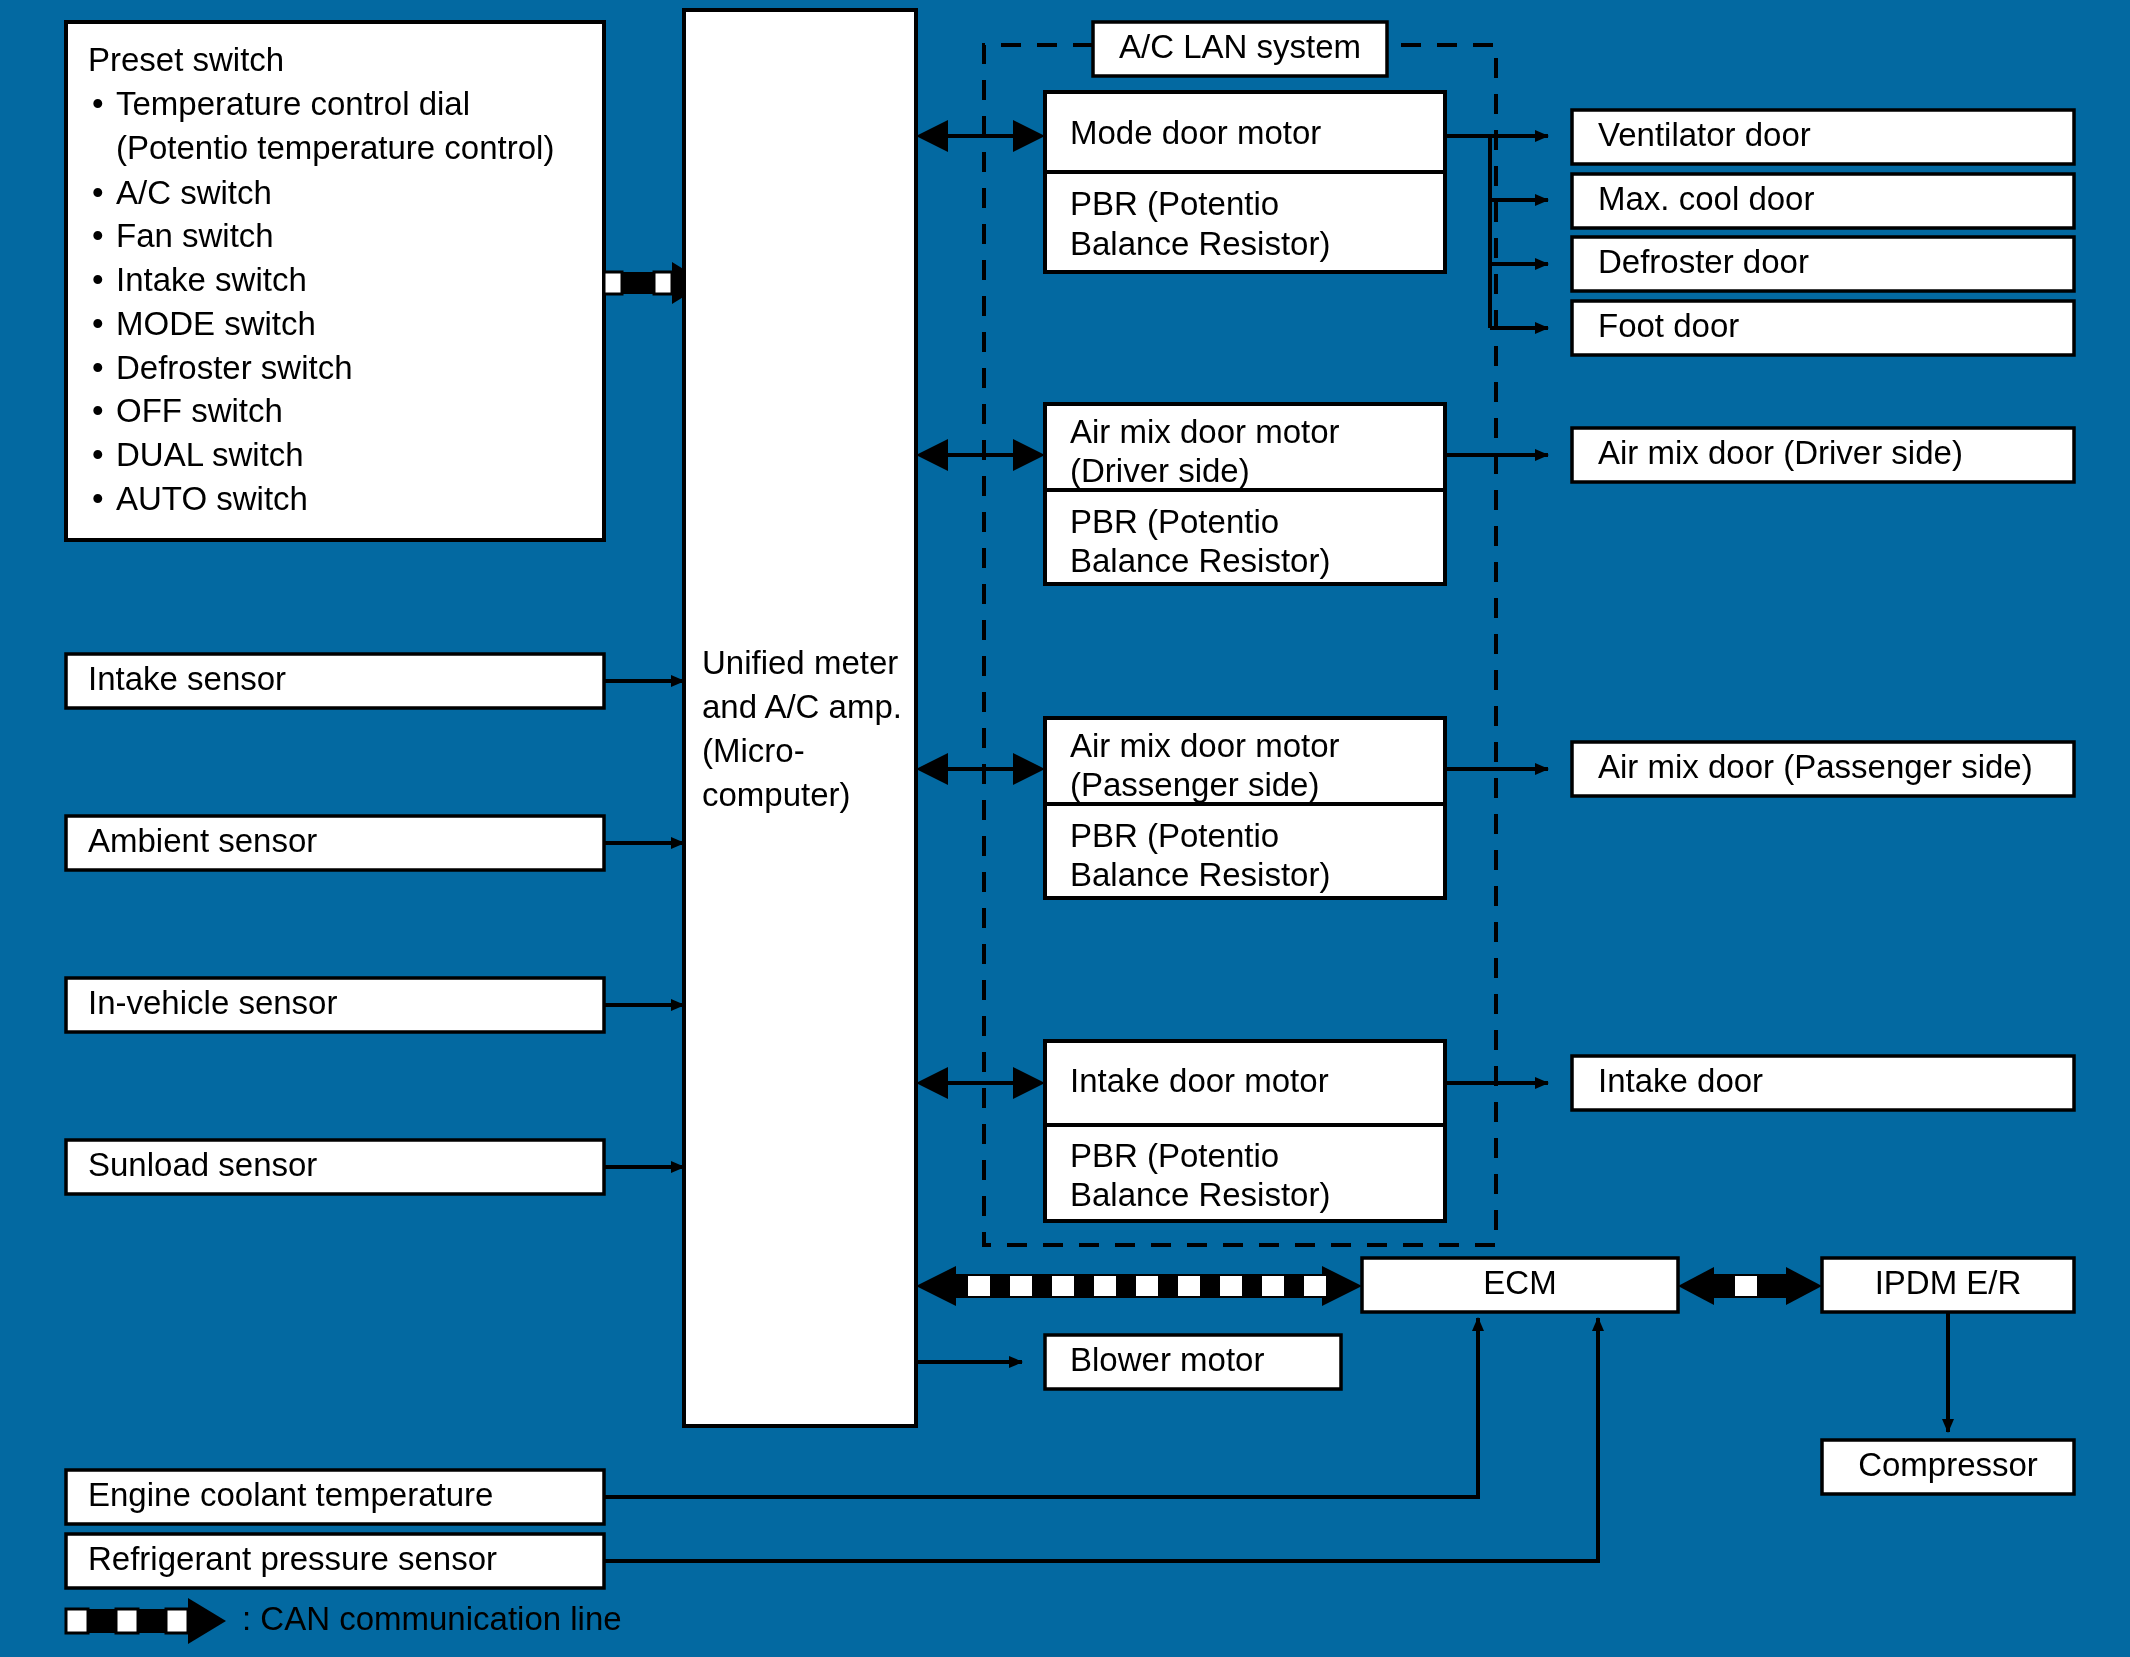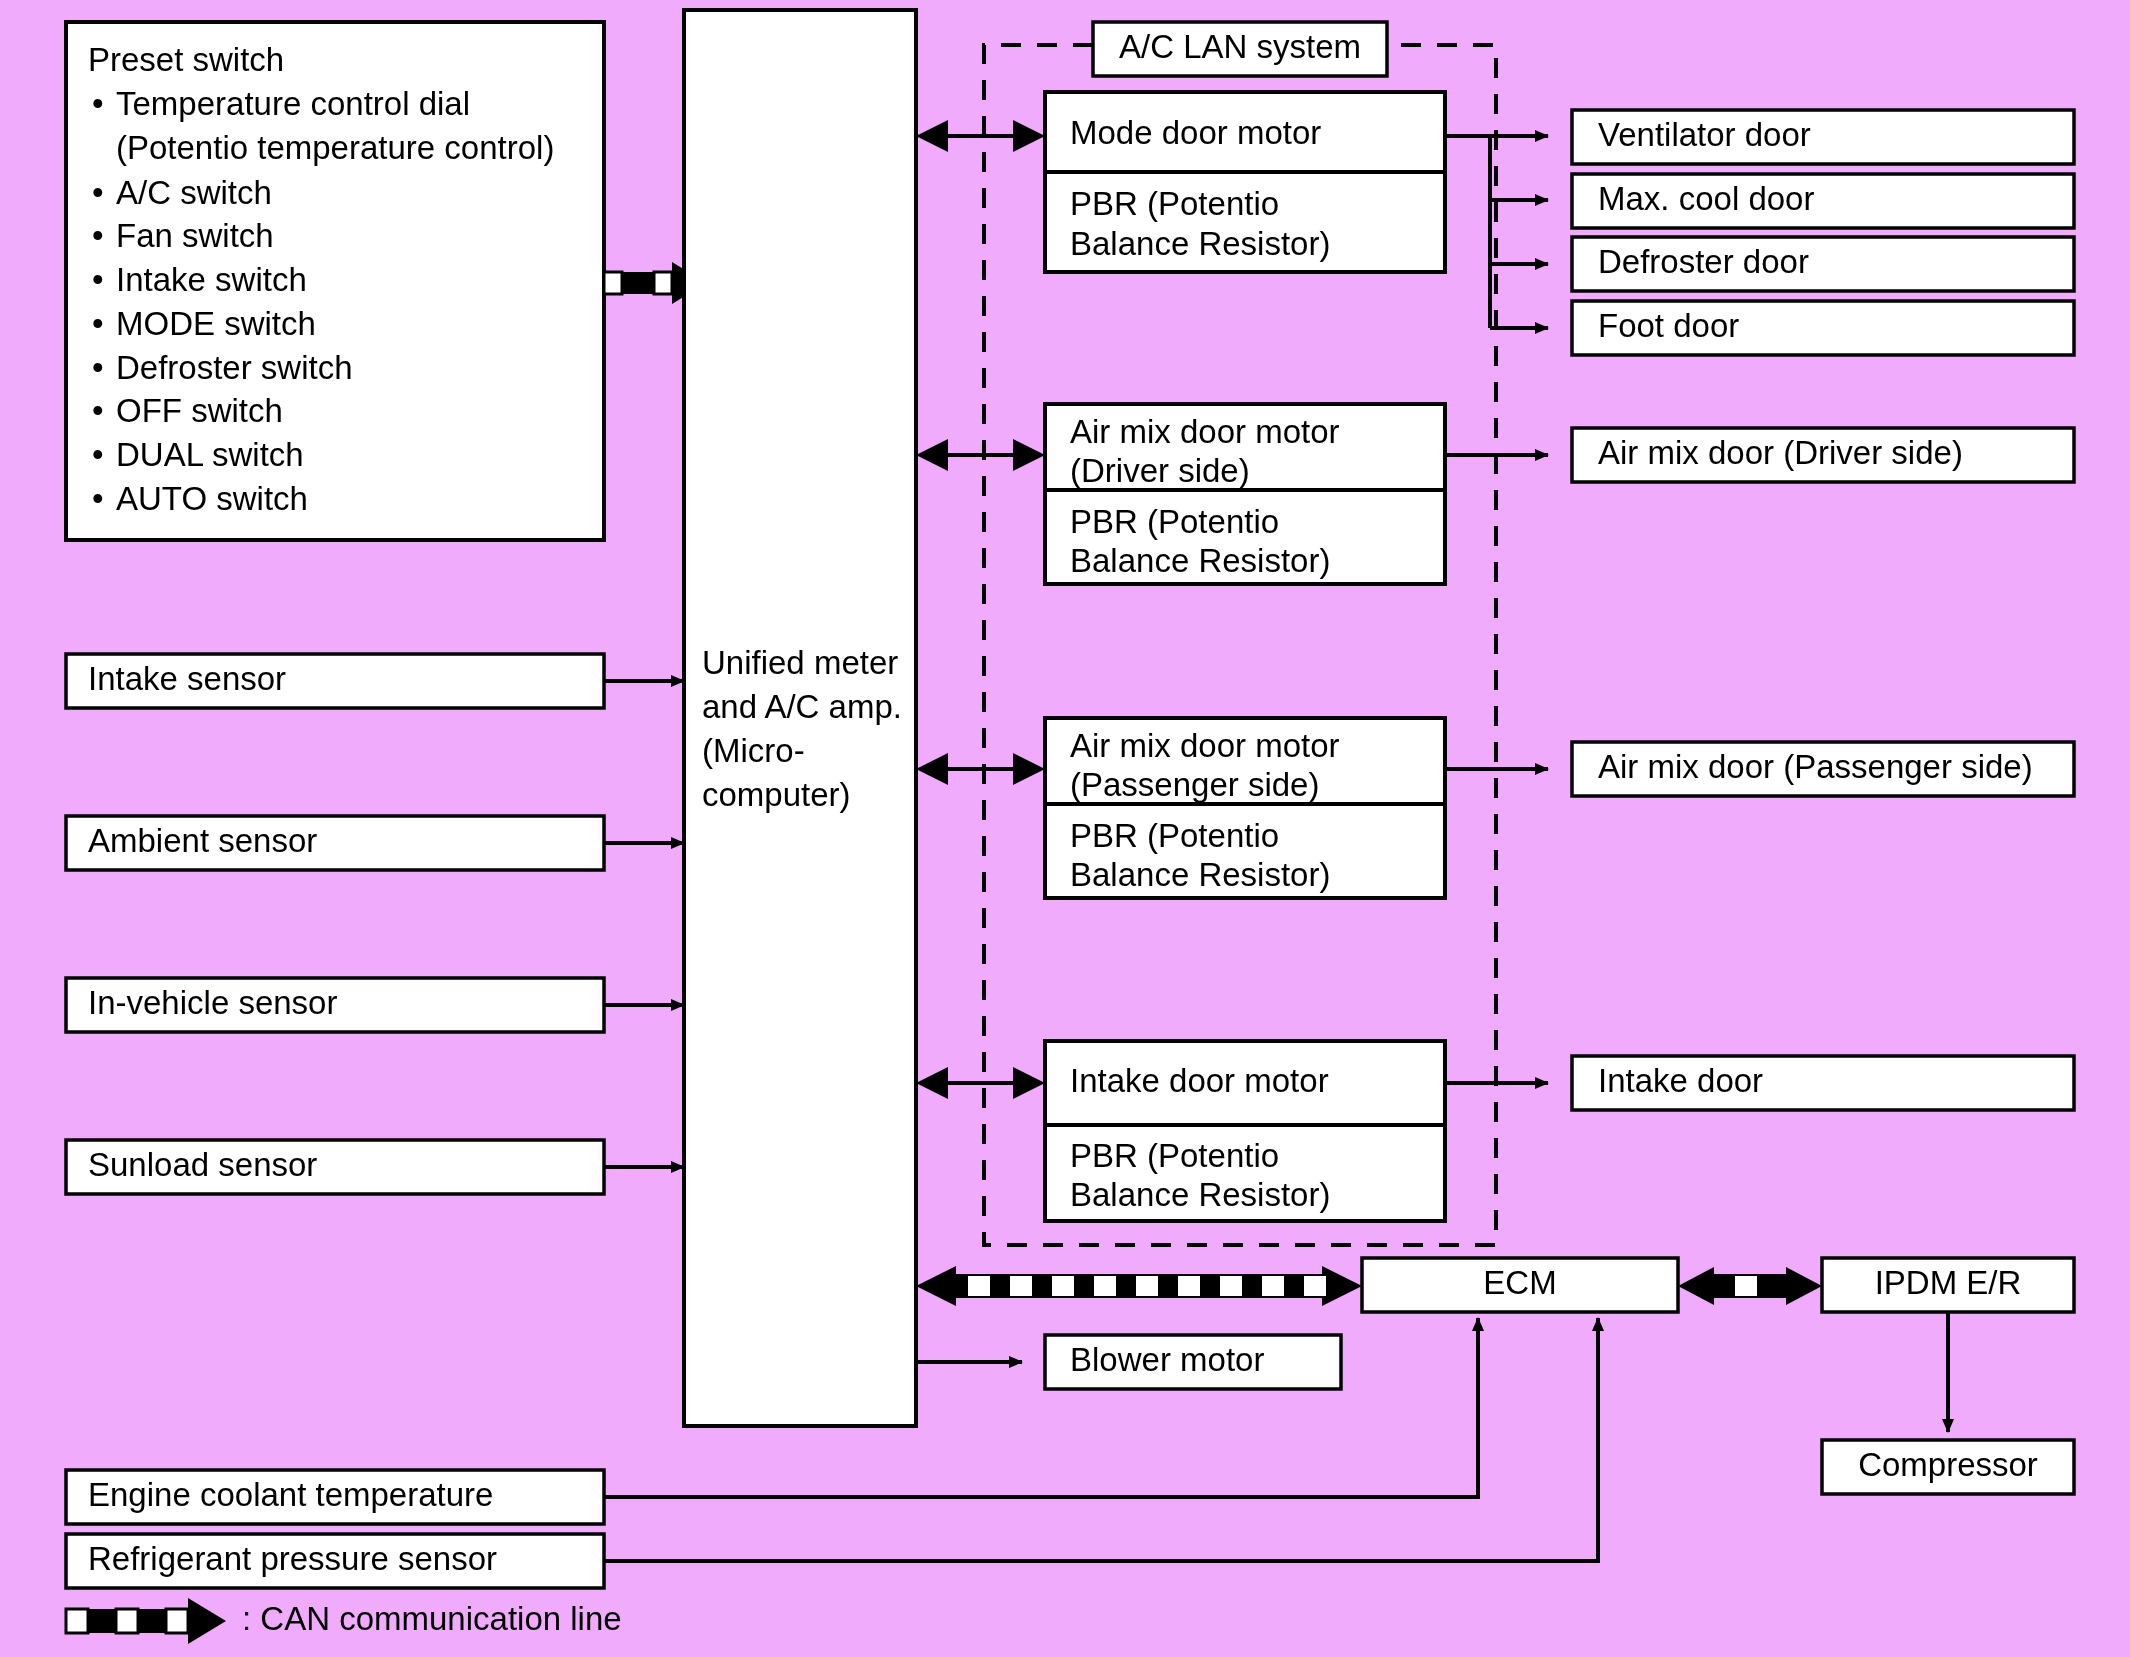--- a/index.html
+++ b/index.html
@@ -1,17 +1,17 @@
 <!DOCTYPE html>
 <html><head>
 <meta charset="utf-8">
 <style>
   html,body{margin:0;padding:0;background:#ffffff;}
   body{width:2130px;height:1657px;font-family:"Liberation Sans",sans-serif;}
-  #stage{position:relative;width:2130px;height:1657px;overflow:hidden;background:#f0abfc;}
+  #stage{position:relative;width:2130px;height:1657px;overflow:hidden;background:#0369a1;}
   svg#diagram{position:absolute;left:0;top:0;width:2130px;height:1657px;display:block;}
   .bx{fill:#ffffff;stroke:#000000;stroke-width:4;}
   .bx-thin{fill:#ffffff;stroke:#000000;stroke-width:3.5;}
   .dash{fill:none;stroke:#000000;stroke-width:4;stroke-dasharray:20 16;}
   .ln{stroke:#000000;stroke-width:4;fill:none;}
   .txt-l{font-family:"Liberation Sans",sans-serif;font-size:33px;fill:#000000;dominant-baseline:middle;}
   .txt-c{font-family:"Liberation Sans",sans-serif;font-size:33px;fill:#000000;text-anchor:middle;dominant-baseline:middle;}
   .bullet{font-family:"Liberation Sans",sans-serif;font-size:33px;fill:#000000;dominant-baseline:middle;}
 </style>
 </head>

